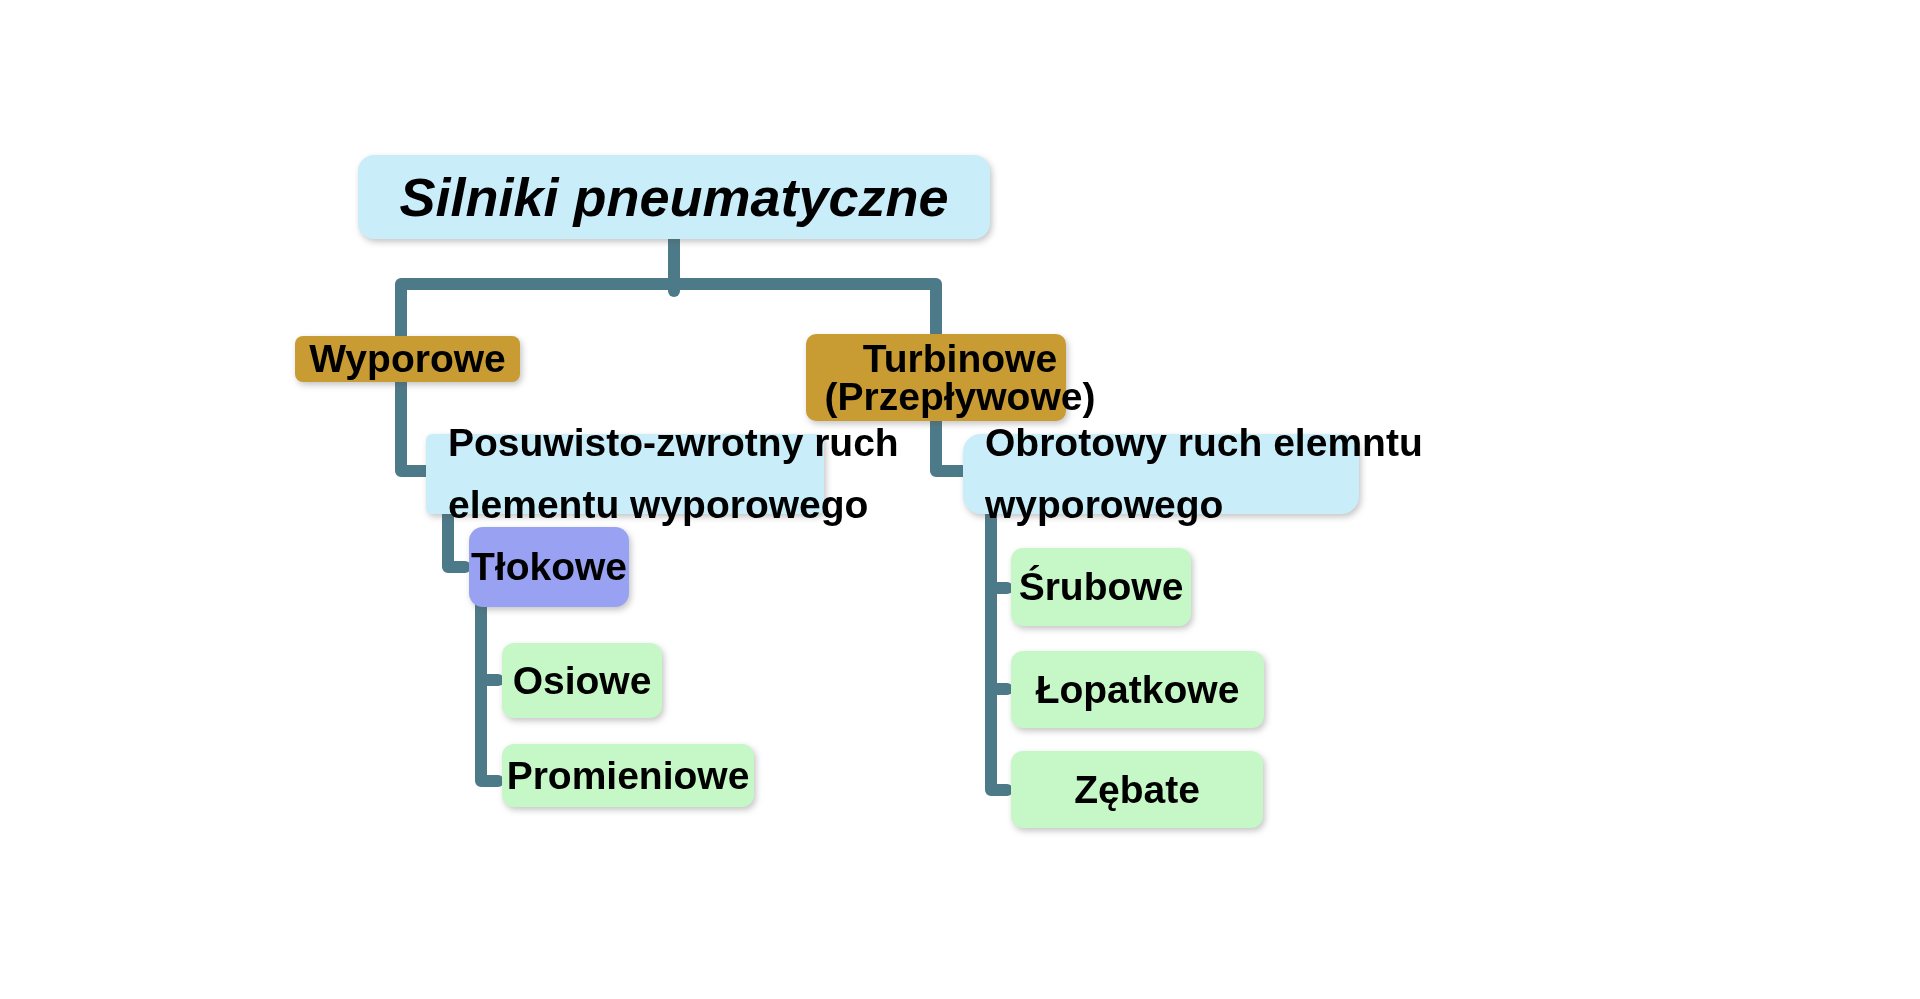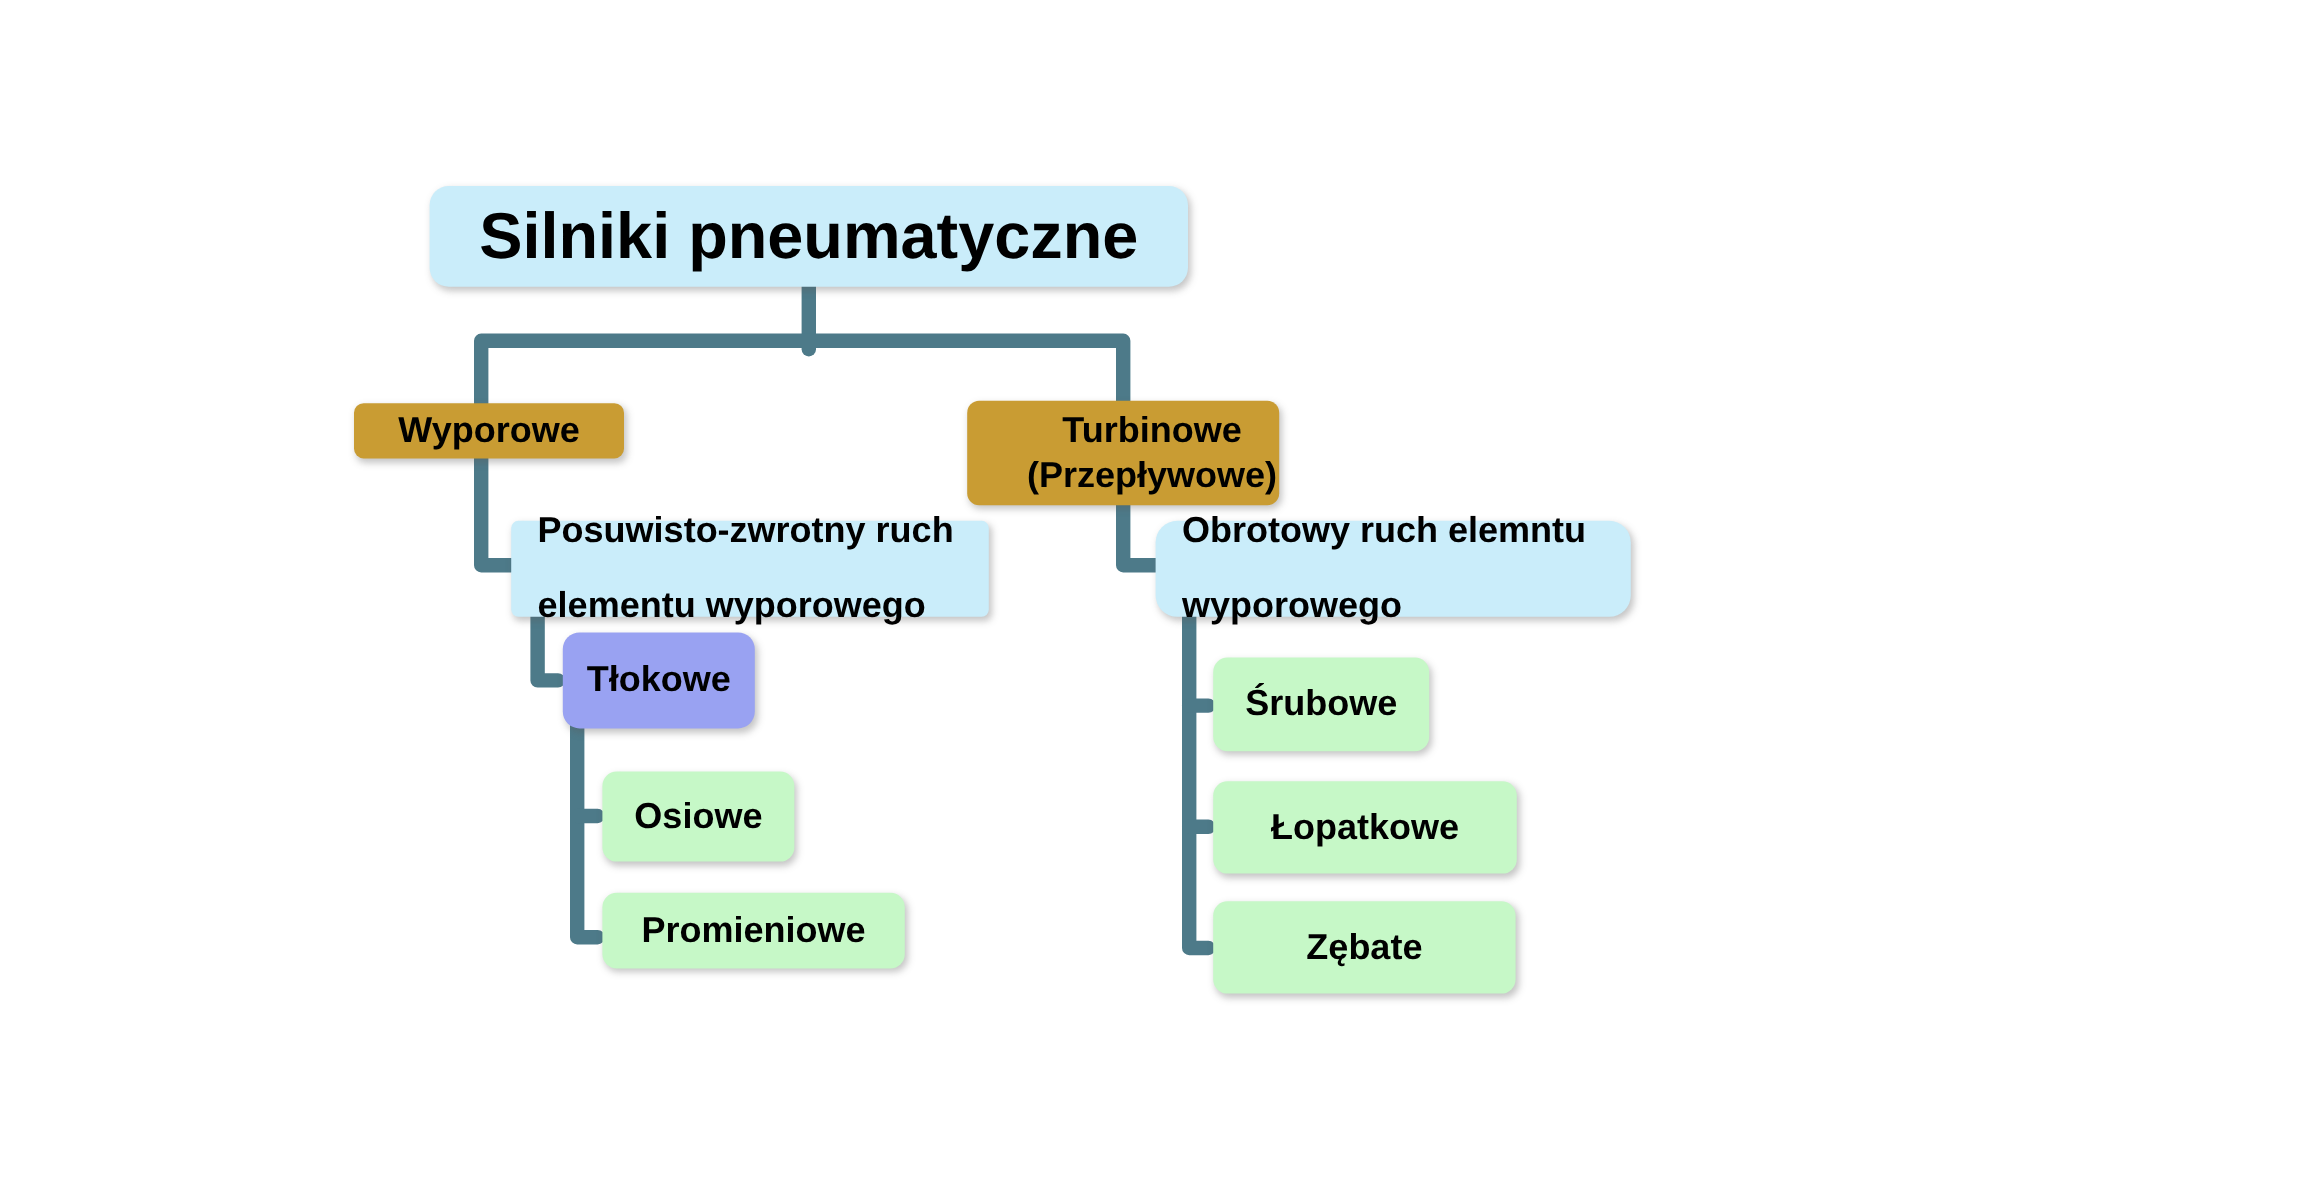--- a/index.html
+++ b/index.html
@@ -30,41 +30,42 @@
     stroke-linecap: round;
     stroke-linejoin: round;
   }
   .node {
     position: absolute;
     display: flex;
     flex-direction: column;
     align-items: center;
     justify-content: center;
     text-align: center;
-    font-size: 30px;
+    font-size: 39px;
     line-height: 38px;
     box-shadow: 2px 3px 6px rgba(90,90,90,0.35);
     box-sizing: border-box;
     white-space: nowrap;
   }
   .node.left-text {
     align-items: flex-start;
     text-align: left;
     padding-left: 22px;
   }
   .root-fill   { background: var(--root-fill,   #caedfa); }
   .cat-fill    { background: var(--category-fill, #c99c33); }
   .motion-fill { background: var(--motion-fill, #caedfa); gap: 24px; }
   .piston-fill { background: var(--tlokowe-fill, #99a2f2); }
   .leaf-fill   { background: var(--leaf-fill,   #c6f8c7); }
 
   #node-title {
     left: 358px; top: 155px; width: 632px; height: 84px;
     font-size: 54px;
     border-radius: 16px;
+    font-style: italic;
   }
   #node-wyporowe {
     left: 295px; top: 336px; width: 225px; height: 46px;
     border-radius: 8px;
   }
   #node-turbinowe {
     left: 806px; top: 334px; width: 260px; height: 87px;
     border-radius: 10px;
     padding-left: 48px;
   }

